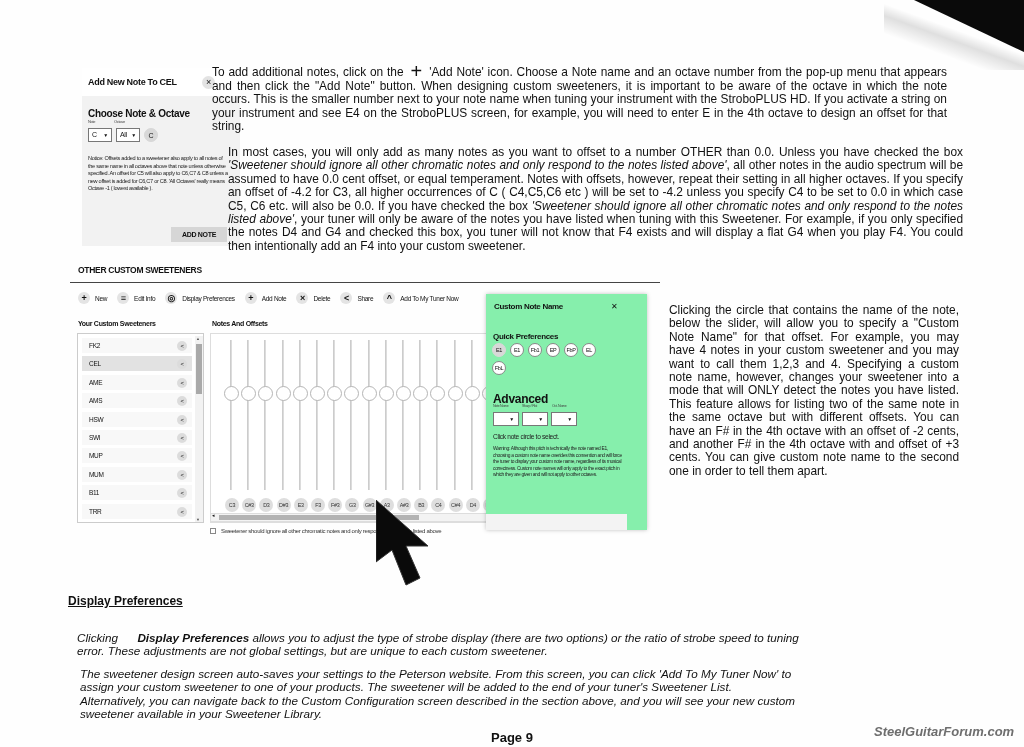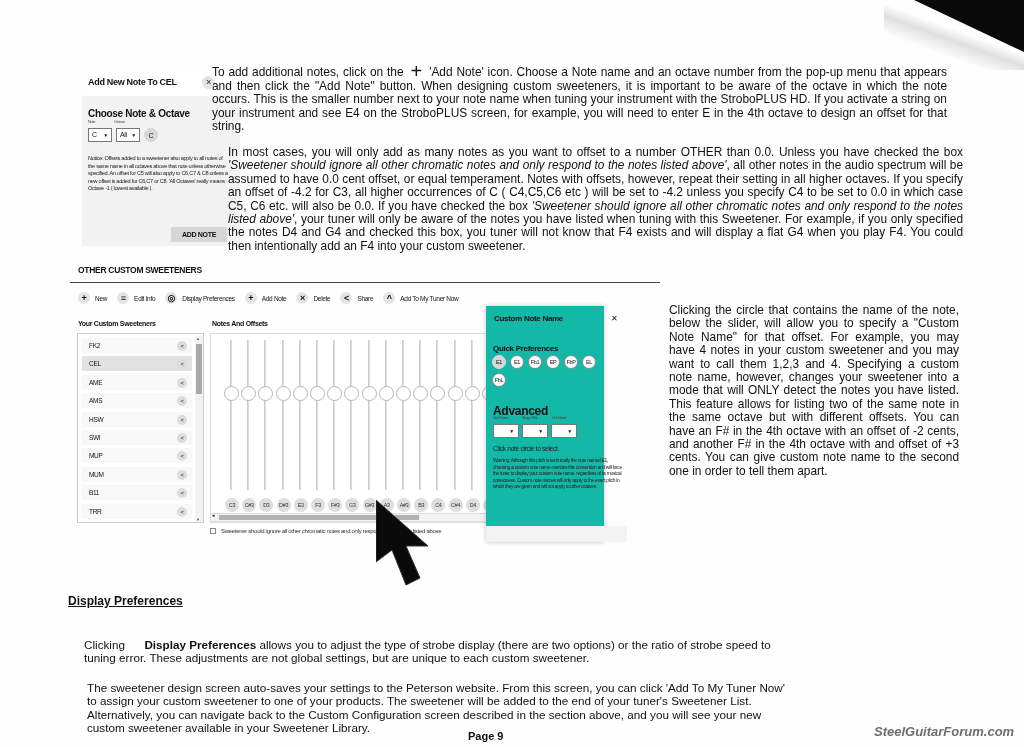--- a/index.html
+++ b/index.html
@@ -55,21 +55,21 @@
   .knob { position: absolute; top: 52px; width: 15px; height: 15px; border-radius: 50%; border: 1px solid #b5b5b5; background: #fff; }
   .notechip { position: absolute; top: 164px; width: 14px; height: 14px; border-radius: 50%; background: #dedede;
     font-size: 5.4px; text-align: center; line-height: 14px; color: #333; }
   .hscroll { position: absolute; left: 210px; top: 513px; width: 280px; height: 9px; background: #f3f3f3; border: 1px solid #ddd; }
   .hscroll .thumb { position: absolute; left: 8px; top: 1px; width: 200px; height: 5px; background: #b3b3b3; }
   .hscroll .larr { position: absolute; left: 1px; top: -2px; font-size: 5px; }
 
   .ignore-row { position: absolute; left: 210px; top: 528px; display: flex; align-items: center; font-size: 6px; color: #333; }
   .ignore-row .cb { width: 6px; height: 6px; border: 1px solid #888; margin-right: 5px; background: #fff; }
 
-  .cnn { position: absolute; left: 486px; top: 306px; width: 118px; height: 236px; background: #14b8a6;
+  .cnn { position: absolute; left: 486px; top: 294px; width: 161px; height: 236px; background: #86efac;
     box-shadow: 0 0 4px rgba(0,0,0,0.25); }
   .cnn .ttl { position: absolute; left: 8px; top: 8px; font-size: 8px; font-weight: bold; }
   .cnn .x { position: absolute; left: 125px; top: 8px; font-size: 8px; }
   .cnn .qs { position: absolute; left: 7px; top: 38px; font-size: 8px; font-weight: bold; }
   .cnn .chips { position: absolute; left: 6px; top: 49px; width: 132px; }
   .qchip { position: absolute; width: 14px; height: 14px; border-radius: 50%; border: 1px solid #888; background: #fff; font-size: 5.5px; text-align: center; line-height: 12px; }
   .qchip.first { background: #d8d8d8; border-color: #d8d8d8; }
   .cnn .adv { position: absolute; left: 7px; top: 98px; font-size: 12px; font-weight: bold; }
   .cnn .advlbl { position: absolute; top: 110px; font-size: 3.6px; color: #444; }
   .cnn .dd { position: absolute; top: 118px; width: 26px; height: 14px; border: 1px solid #777; background: #fff; }
@@ -77,22 +77,22 @@
   .cnn .click { position: absolute; left: 7px; top: 139px; font-size: 6.6px; color: #222; }
   .cnn .warn { position: absolute; left: 7px; top: 152px; width: 130px; font-size: 4.9px; line-height: 6.5px; color: #222; }
   .cnn .foot { position: absolute; left: 0; top: 220px; width: 141px; height: 16px; background: #f3f3f3; }
 
   .cursor { position: absolute; left: 376px; top: 500px; width: 80px; height: 90px; }
 
   .side-para { position: absolute; left: 669px; top: 304px; width: 290px; font-size: 11.9px; line-height: 13.4px; text-align: justify; }
 
   .disp-title { position: absolute; left: 68px; top: 594px; font-size: 12px; font-weight: bold; text-decoration: underline; }
   .disp-para { position: absolute; left: 68px; top: 622px; width: 740px; font-size: 11.7px; line-height: 13.4px; }
-  .disp-para p { margin: 16px; }
-  .page-num { position: absolute; left: 468px; top: 730px; font-size: 11px; font-weight: bold; }
+  .disp-para p { margin: 9px; font-style: italic; }
+  .page-num { position: absolute; left: 491px; top: 730px; font-size: 13px; font-weight: bold; }
   .watermark { position: absolute; left: 874px; top: 724px; font-size: 13px; font-weight: bold; font-style: italic; color: #6e6e6e; }
 </style>
 </head>
 <body>
 
 <div class="corner"></div>
 <div class="corner-shade"></div>
 
 <div class="addnote cond">
   <div class="white-top"></div>

